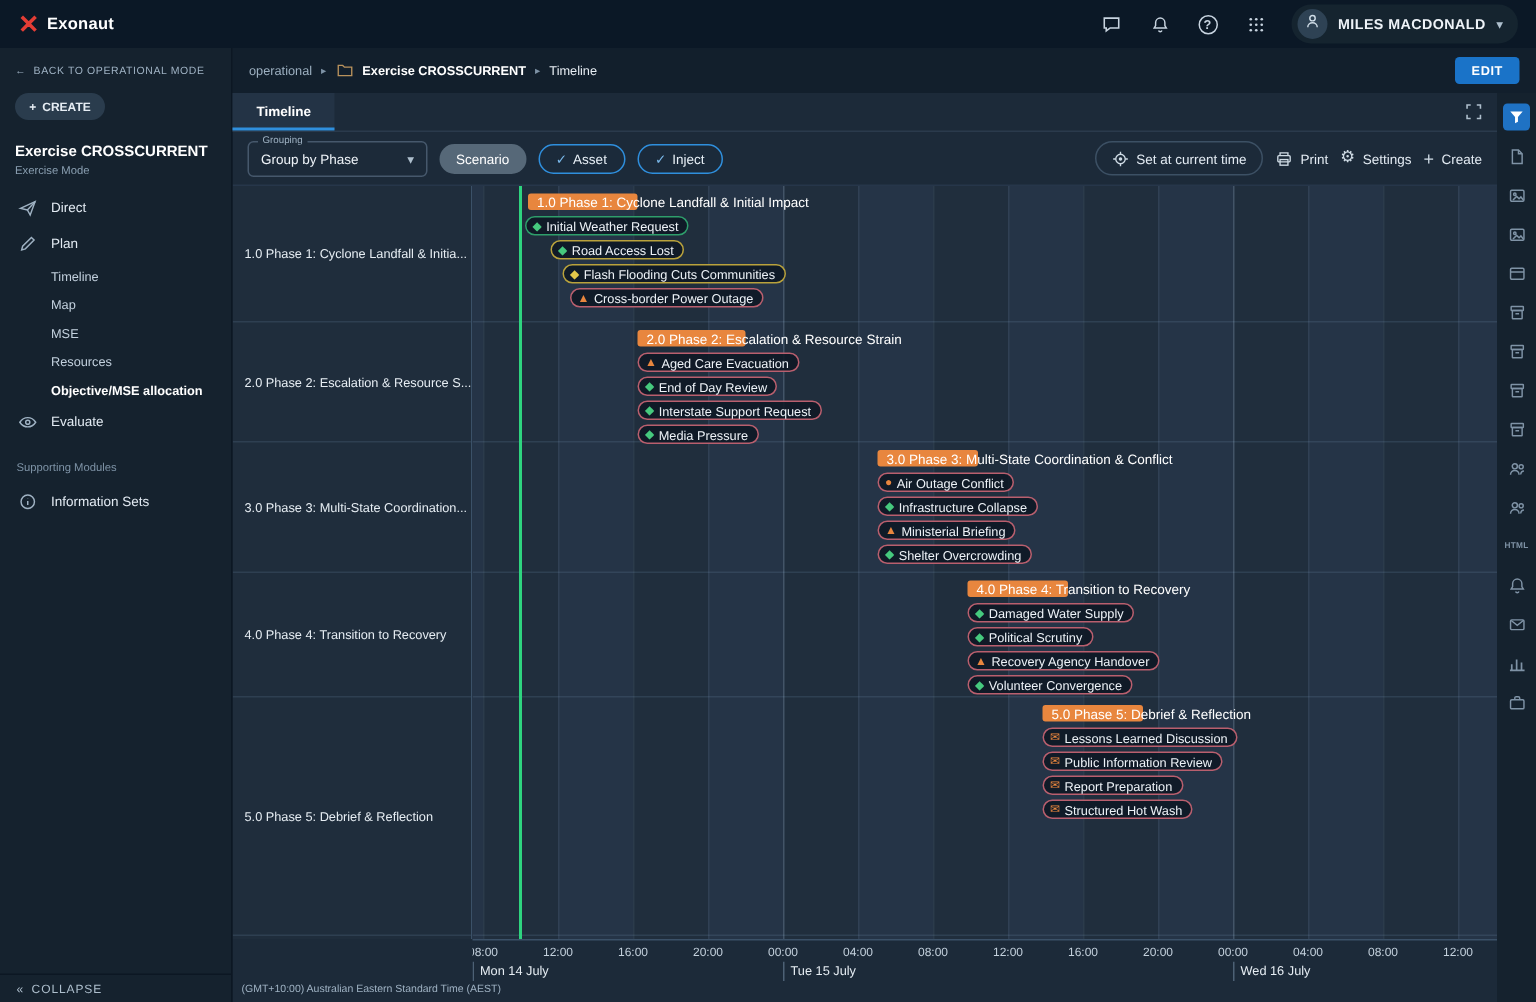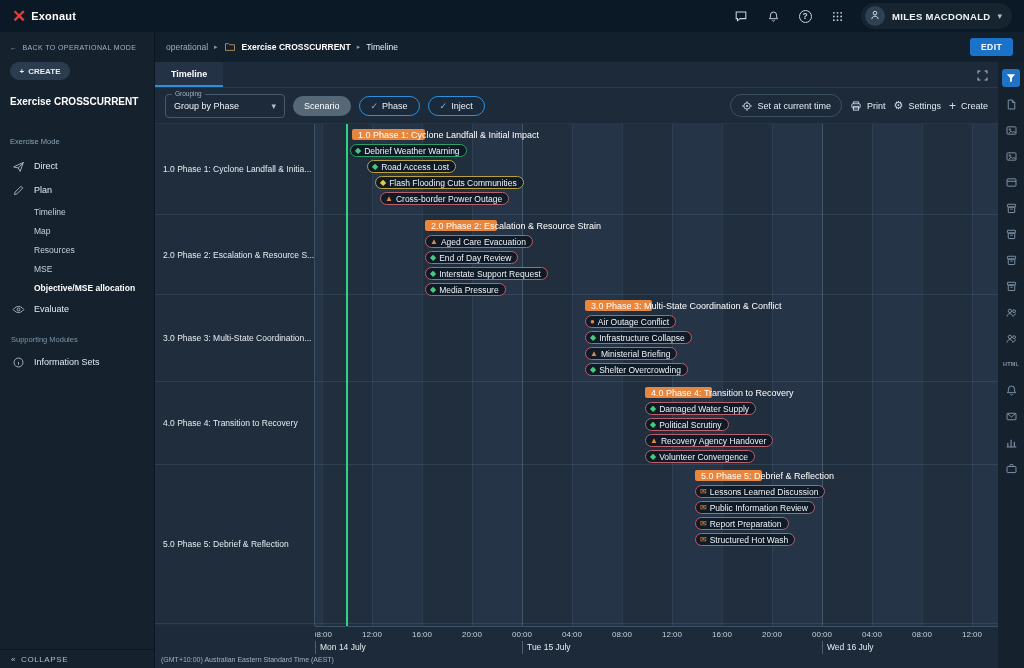--- a/index.html
+++ b/index.html
@@ -30,21 +30,21 @@
 
   
   .sidebar { width:155px; background:#15222e; position:relative; flex-shrink:0;
              display:flex; flex-direction:column; border-right:1px solid #0c1723; }
   .back-link { display:flex; align-items:center; gap:5px; padding:12px 10px 6px;
                font-size:7px; letter-spacing:.4px; color:#9fb2c3; cursor:pointer; }
   .create-btn { margin:5px 10px 8px; height:18px; width:60px; border-radius:10px;
                 background:#2a3c4d; color:#e6edf4; font-size:8px; font-weight:bold;
                 display:flex; align-items:center; justify-content:center; gap:4px; cursor:pointer; }
   .ex-name { padding:8px 10px 2px; font-size:10px; font-weight:bold; color:#fff; }
-  .ex-mode { padding:0 10px 8px; font-size:7.5px; color:#8ba0b2;margin-top:28px; }
+  .ex-mode { padding:0 10px 8px; font-size:7.5px; color:#8ba0b2; }
   .menu-item { height:24px; display:flex; align-items:center; gap:9px; padding:0 11px;
                font-size:9px; color:#e2eaf2; cursor:pointer; }
   .menu-item .mi-ico { color:#9fb2c3; display:flex; width:14px; justify-content:center; }
   .sub-item { height:19px; display:flex; align-items:center; padding:0 10px 0 34px;
               font-size:8.5px; color:#c3d1de; cursor:pointer; }
   .sub-item.active { color:#fff; font-weight:bold;text-align:center; }
   .section-label { padding:14px 11px 6px; font-size:7.5px; color:#7e93a6; }
   .collapse { position:absolute; bottom:0; left:0; right:0; height:19px;
               border-top:1px solid #0c1723; display:flex; align-items:center; gap:5px;
               padding:0 11px; font-size:8px; letter-spacing:.6px; color:#aebfcd; cursor:pointer; }
@@ -208,22 +208,22 @@
           <div class="menu-item">
             <span class="mi-ico">
               <svg viewBox="0 0 16 16" width="13" height="13" fill="none" stroke="currentColor" stroke-width="1.2">
                 <path d="M3 13l.8-3L11 2.8l2.2 2.2L6 12.2z"></path>
               </svg>
             </span>
             <span>Plan</span>
           </div>
           <div class="sub-item">Timeline</div>
           <div class="sub-item">Map</div>
+          <div class="sub-item">MSE</div>
           <div class="sub-item">Resources</div>
-          <div class="sub-item">MSE</div>
           <div class="sub-item active">Objective/MSE allocation</div>
           <div class="menu-item">
             <span class="mi-ico">
               <svg viewBox="0 0 16 16" width="13" height="13" fill="none" stroke="currentColor" stroke-width="1.2">
                 <path d="M1.5 8S4 4.2 8 4.2 14.5 8 14.5 8 12 11.8 8 11.8 1.5 8 1.5 8z"></path>
                 <circle cx="8" cy="8" r="1.7"></circle>
               </svg>
             </span>
             <span>Evaluate</span>
           </div>
@@ -279,21 +279,21 @@
             <div class="grouping">
               <span class="lbl">Grouping</span>
               <span>Group by Phase</span>
               <span class="chev">▾</span>
             </div>
             <div class="chip solid">
               <span>Scenario</span>
             </div>
             <div class="chip outline">
               <span class="ck">✓</span>
-              <span>Phase</span>
+              <span>Asset</span>
             </div>
             <div class="chip outline">
               <span class="ck">✓</span>
               <span>Inject</span>
             </div>
             <div class="tb-spacer"></div>
             <div class="tb-action bordered">
               <span class="ic">
                   <svg viewBox="0 0 16 16" width="12" height="12" fill="none" stroke="currentColor" stroke-width="1.2">
                     <circle cx="8" cy="8" r="4.2"></circle>
@@ -354,21 +354,21 @@
                 <div class="vline" style="left: 457px;"></div>
                 <div class="vline day" style="left: 507px;"></div>
                 <div class="vline" style="left: 557px;"></div>
                 <div class="vline" style="left: 607px;"></div>
                 <div class="vline" style="left: 657px;"></div>
                 <div class="tl-row" style="height: 91px;">
                   <div class="pbar" style="left: 37px; width: 73px;"></div>
                   <div class="pbar-label" style="left: 43px;">1.0 Phase 1: Cyclone Landfall &amp; Initial Impact</div>
                   <div class="inject" style="left: 35px; top: 20px; border-color: rgb(46, 158, 107);">
                     <span class="ii" style="color: rgb(70, 201, 126);">◆</span>
-                    <span>Debrief Weather Warning</span>
+                    <span>Initial Weather Request</span>
                   </div>
                   <div class="inject" style="left: 52px; top: 36px; border-color: rgb(185, 162, 60);">
                     <span class="ii" style="color: rgb(70, 201, 126);">◆</span>
                     <span>Road Access Lost</span>
                   </div>
                   <div class="inject" style="left: 60px; top: 52px; border-color: rgb(185, 162, 60);">
                     <span class="ii" style="color: rgb(227, 200, 74);">◆</span>
                     <span>Flash Flooding Cuts Communities</span>
                   </div>
                   <div class="inject" style="left: 65px; top: 68px; border-color: rgb(185, 95, 110);">

